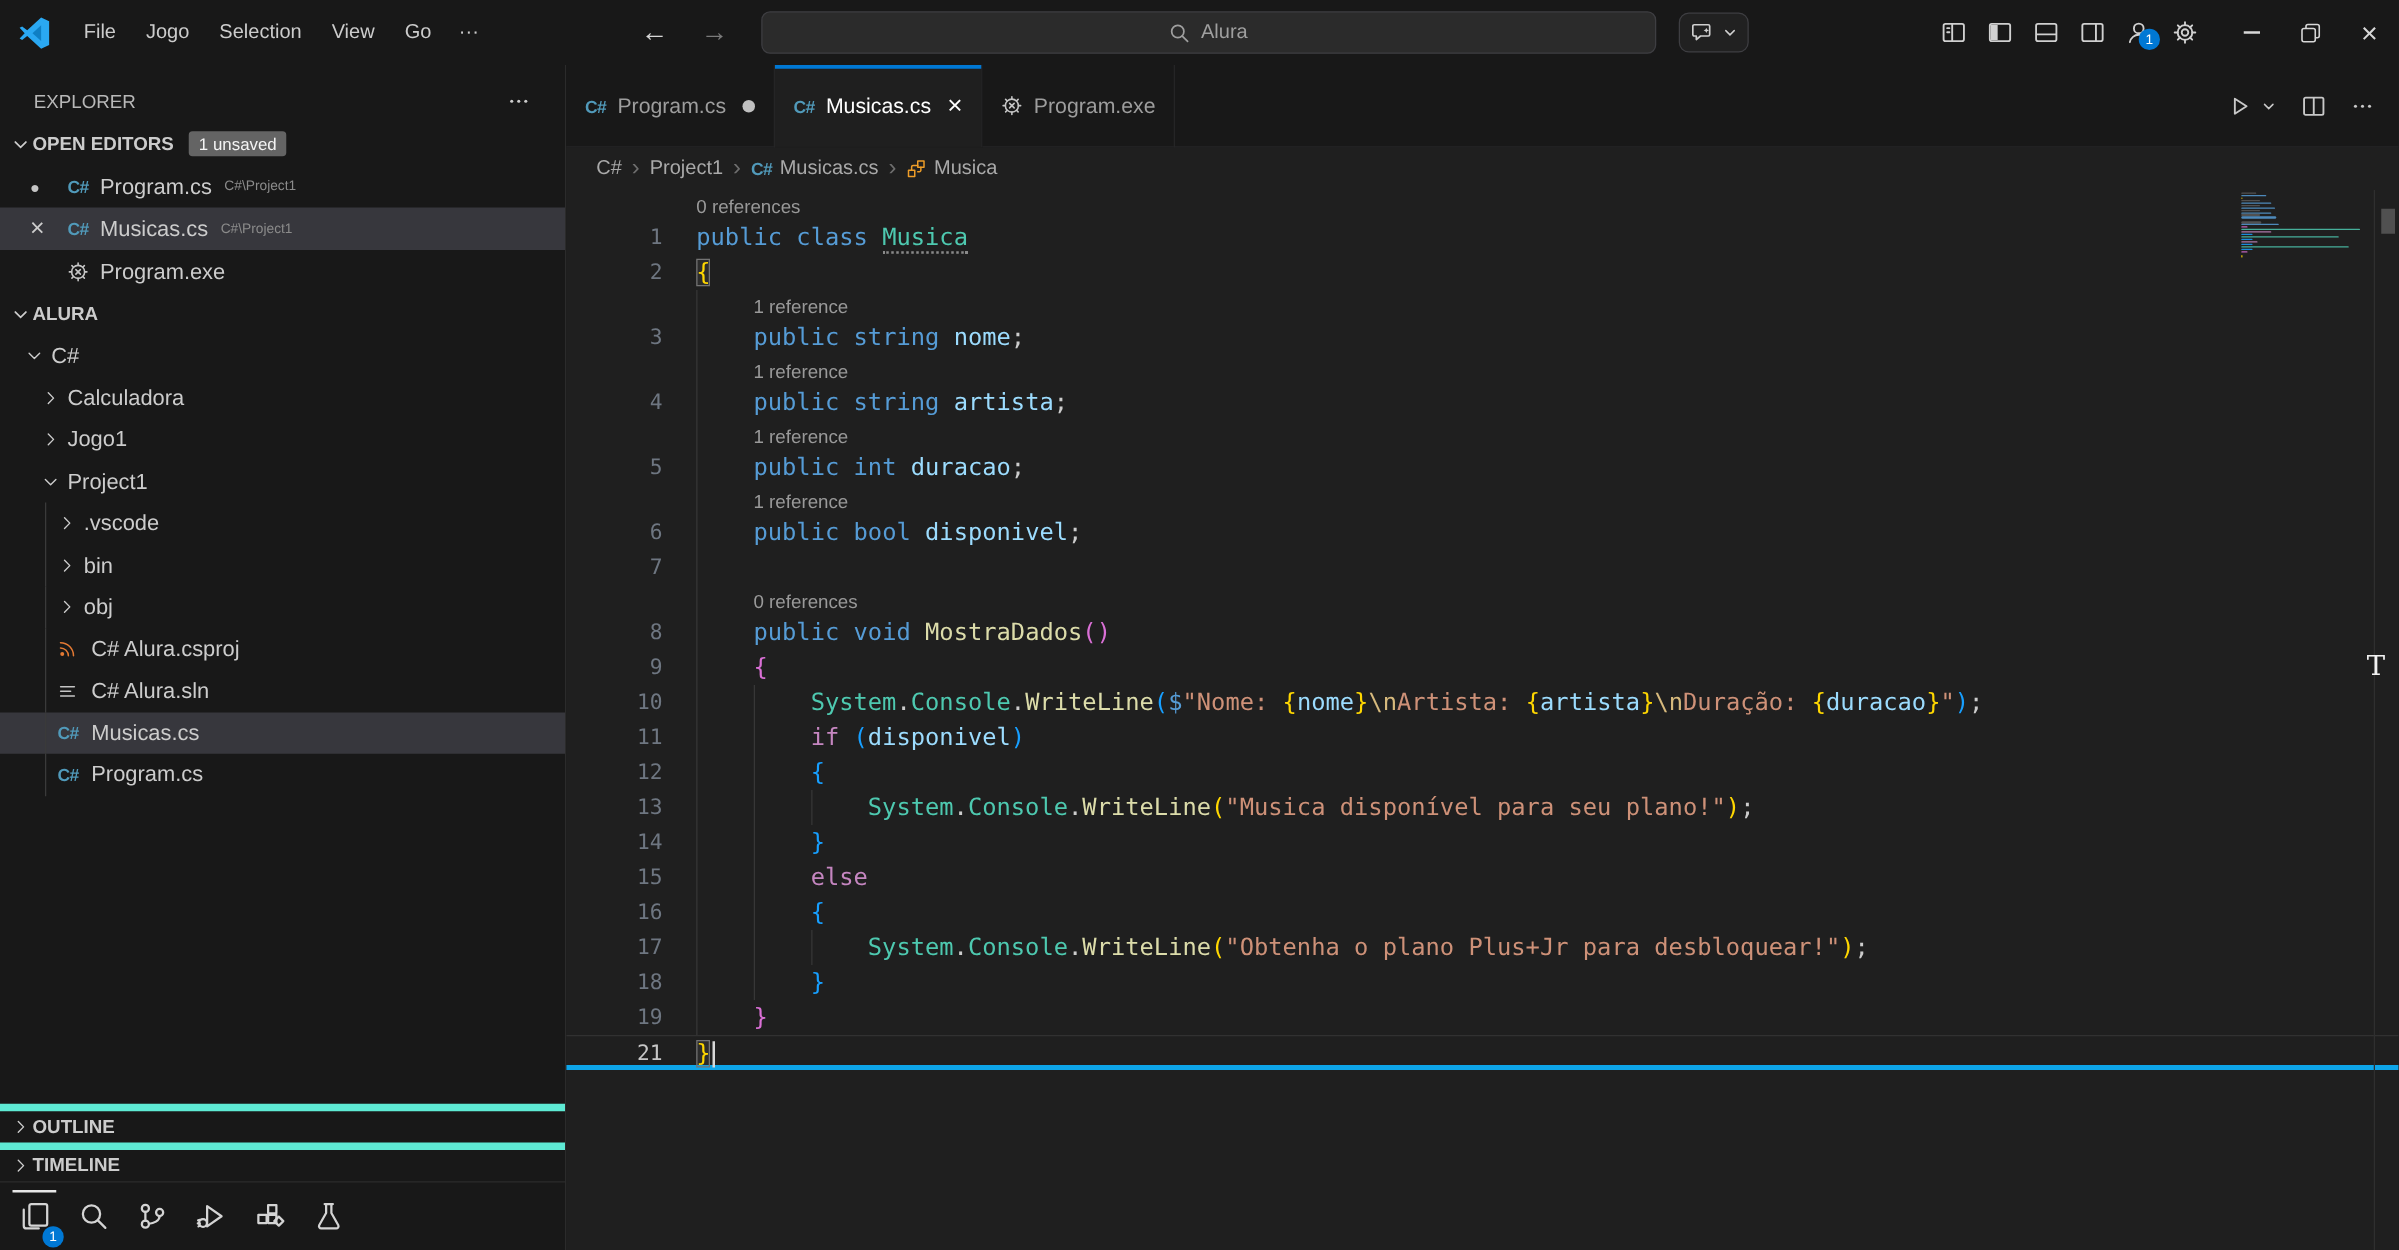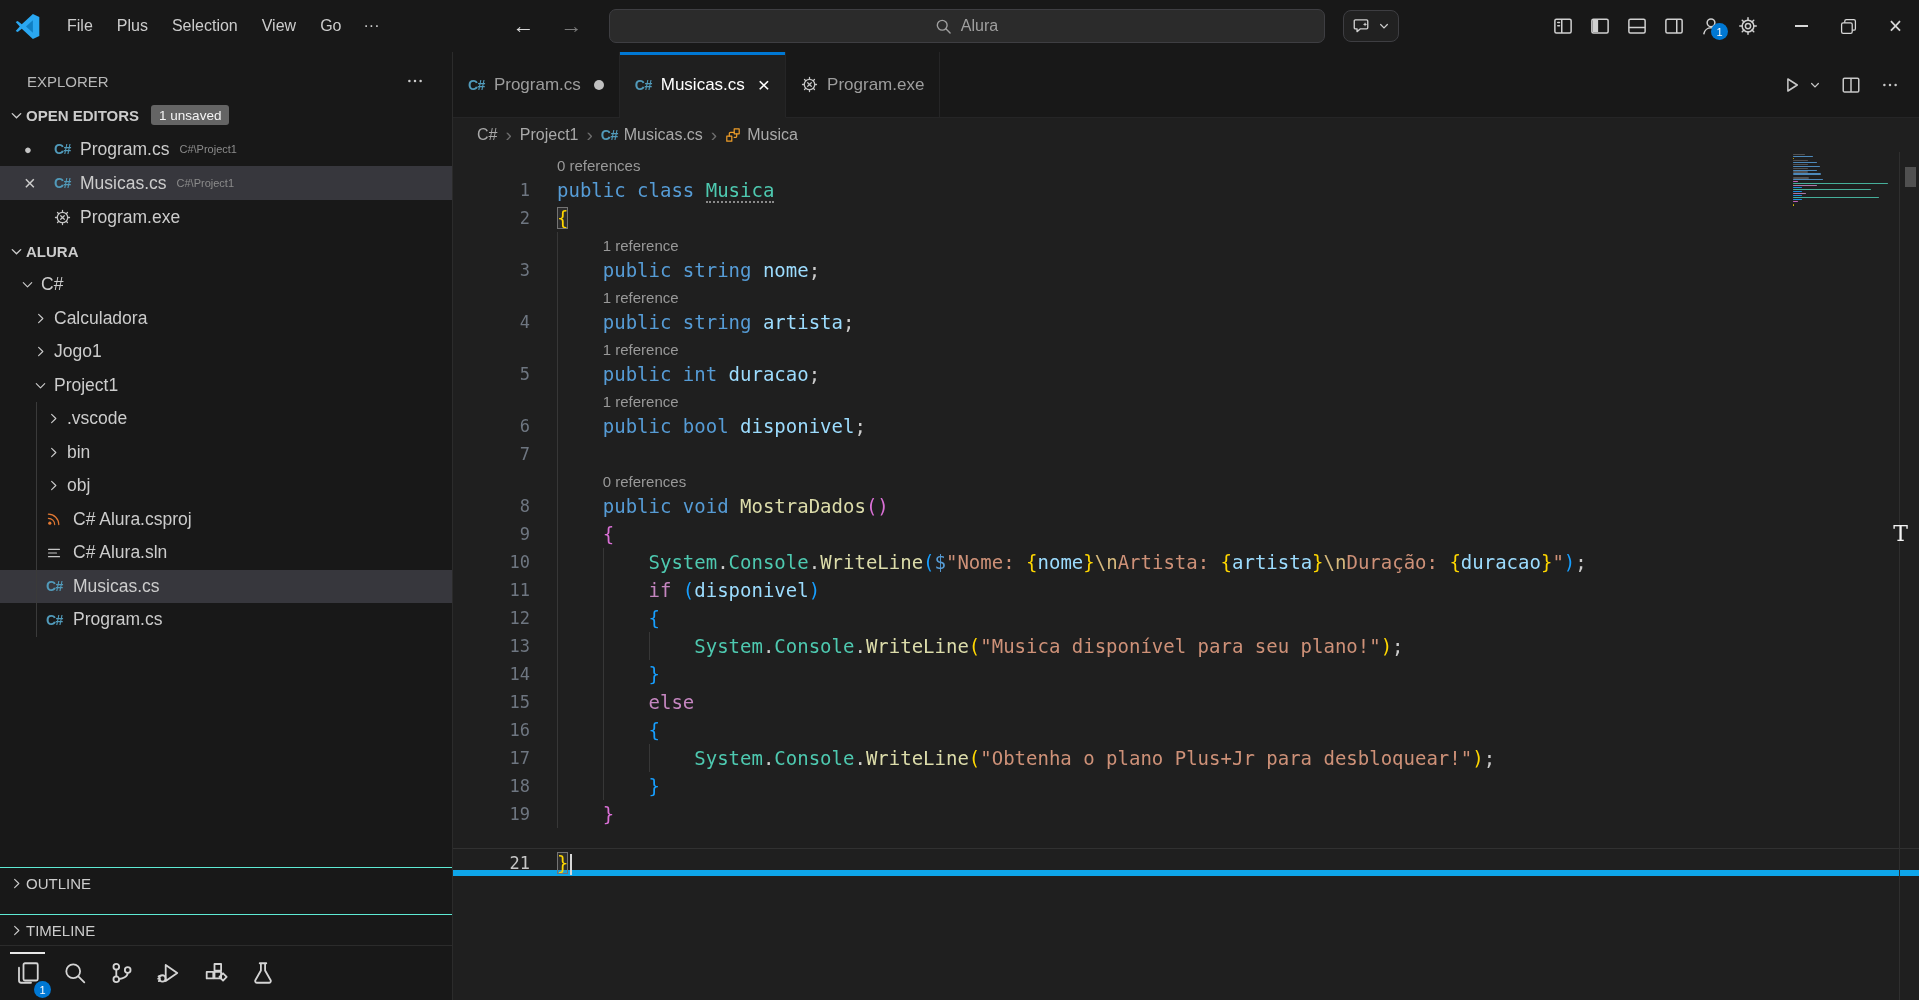--- a/index.html
+++ b/index.html
@@ -53,22 +53,22 @@
   .oe-icon { width:26px; flex:0 0 auto; display:flex; }
   .oe-path { color:#8b8b8b; margin-left:10px; font-size:11px; }
   .csico { color:var(--c-csharp_icon); font-weight:700; font-size:14px; letter-spacing:-0.5px; }
   .tree-row { height:33.5px; flex:0 0 auto; display:flex; align-items:center; font-size:17.5px;
     color:#cccccc; position:relative; }
   .tree-row.selected { background:#37373d; }
   .tree-row .chev { width:21px; display:flex; color:#cccccc; }
   .tree-row .ficon { width:27px; display:flex; }
   .tguide { position:absolute; left:36px; top:0; bottom:0; width:1px; background:#3a3a3a; }
   .sb-spacer { flex:1 1 auto; }
-  .panel-header { flex:0 0 auto; height:31px; border-top:1px solid #5eead4; display:flex;
-    align-items:center; padding-left:6px; font-size:15px; font-weight:400; color:#cccccc;margin-top:16px; }
+  .panel-header { flex:0 0 auto; height:31px; border-top:6px solid #5eead4; display:flex;
+    align-items:center; padding-left:6px; font-size:15px; font-weight:700; color:#cccccc; }
   .panel-header .icn { width:20px; }
   .activity-row { flex:0 0 auto; height:55px; border-top:1px solid #2b2b2b; display:flex;
     align-items:center; gap:15px; padding-left:12px; }
   .act-item { width:32px; height:42px; position:relative; display:flex; align-items:center;
     justify-content:center; color:#d4d4d4; }
   .act-item.active::before { content:""; position:absolute; top:0; left:-2px; width:35px; height:2px; background:#e7e7e7; }
 
   
   .editor { flex:1 1 auto; display:flex; flex-direction:column; background:#1f1f1f; min-width:0; }
   .tabbar { height:66px; flex:0 0 auto; background:#181818; display:flex; align-items:stretch; }
@@ -82,21 +82,21 @@
     justify-content:flex-end; gap:20px; padding-right:20px; color:#c8c8c8; }
   .breadcrumbs { height:34px; flex:0 0 auto; display:flex; align-items:center; gap:8px;
     padding-left:24px; font-size:16px; color:#a9a9a9; }
   .bc-sep { color:#6e6e6e; font-size:19px; }
   .bc-item { display:flex; align-items:center; gap:6px; }
 
   .code-area { flex:1 1 auto; position:relative; font-family:"DejaVu Sans Mono", monospace;
     font-size:19px; overflow:hidden; }
   .code-row { display:flex; height:28px; line-height:28px; white-space:pre;justify-content:center; }
   .code-row.lens-row { height:24px; line-height:24px; }
-  .code-row.current { border-top:1px solid #313131; border-bottom:6px solid #0ea5e9;margin-top:20px; }
+  .code-row.current { border-top:1px solid #313131; border-bottom:4px solid #0ea5e9; }
   .ln { flex:0 0 104px; text-align:right; padding-right:27px; color:#6e7681; font-size:17px; }
   .code-row.current .ln { color:#c6c6c6; }
   .content { flex:1 1 auto; white-space:pre; }
   .ind { display:inline-block; width:4ch; height:28px; border-left:1px solid #373737; vertical-align:top; }
   .lens-row .ind { height:24px; }
   .lens { font-family:"Liberation Sans", sans-serif; font-size:15px; color:var(--c-lens); }
   .tok-kw{color:var(--c-kw);} .tok-ctrl{color:var(--c-ctrl);} .tok-type{color:var(--c-type);}
   .tok-fn{color:var(--c-fn);} .tok-var{color:var(--c-var);} .tok-str{color:var(--c-str);}
   .tok-esc{color:var(--c-esc);} .tok-b1{color:var(--c-b1);} .tok-b2{color:var(--c-b2);}
   .tok-b3{color:var(--c-b3);} .tok-pun{color:var(--c-pun);}
@@ -122,21 +122,21 @@
   <header class="titlebar">
     <div class="tb-left">
       <span class="logo">
         <svg viewBox="0 0 16 16" width="27" height="27">
           <path fill="#2aa8f2" d="M11.2 0.6 L4.6 6.6 L2.2 4.8 L1 5.4 L3.4 8 L1 10.6 L2.2 11.2 L4.6 9.4 L11.2 15.4 L15 13.6 L15 2.4 Z"></path>
           <path fill="#0f7fc4" d="M11.2 4.3 L7.1 8 L11.2 11.7 Z"></path>
         </svg>
       </span>
       <nav class="menus" id="menus">
           <span class="menu-item">File</span>
-          <span class="menu-item">Plus</span>
+          <span class="menu-item">Jogo</span>
           <span class="menu-item">Selection</span>
           <span class="menu-item">View</span>
           <span class="menu-item">Go</span>
         </nav>
       <span class="menu-more">···</span>
       <div class="nav-arrows">
         <span class="nav-back">←</span>
         <span class="nav-fwd">→</span>
       </div>
     </div>

